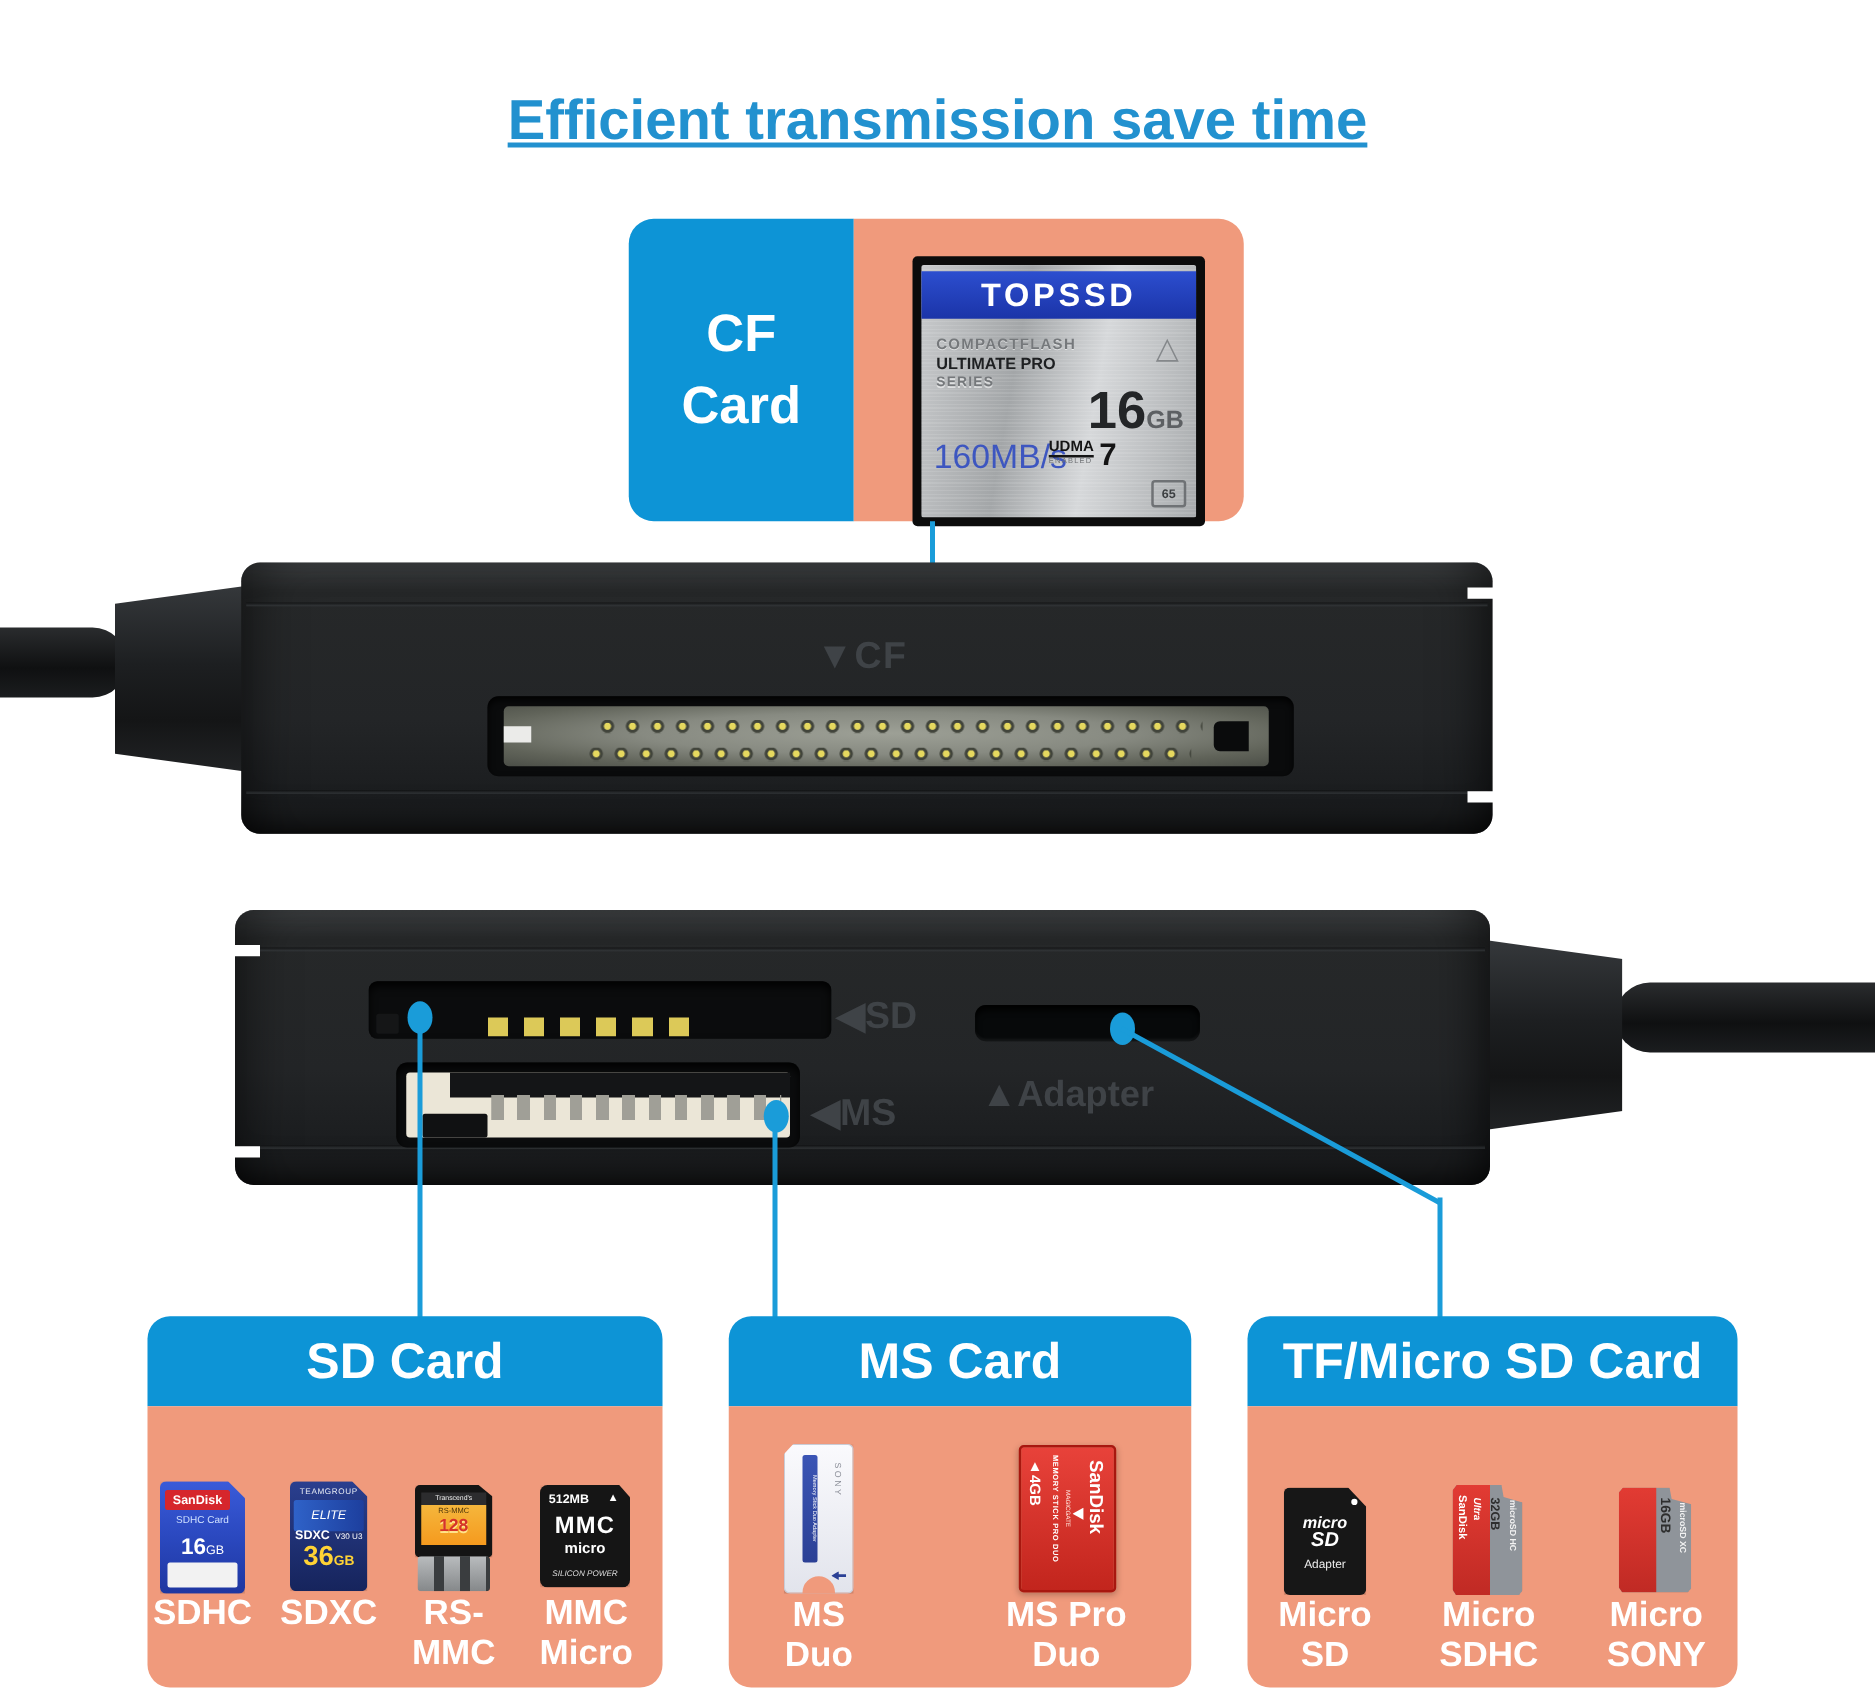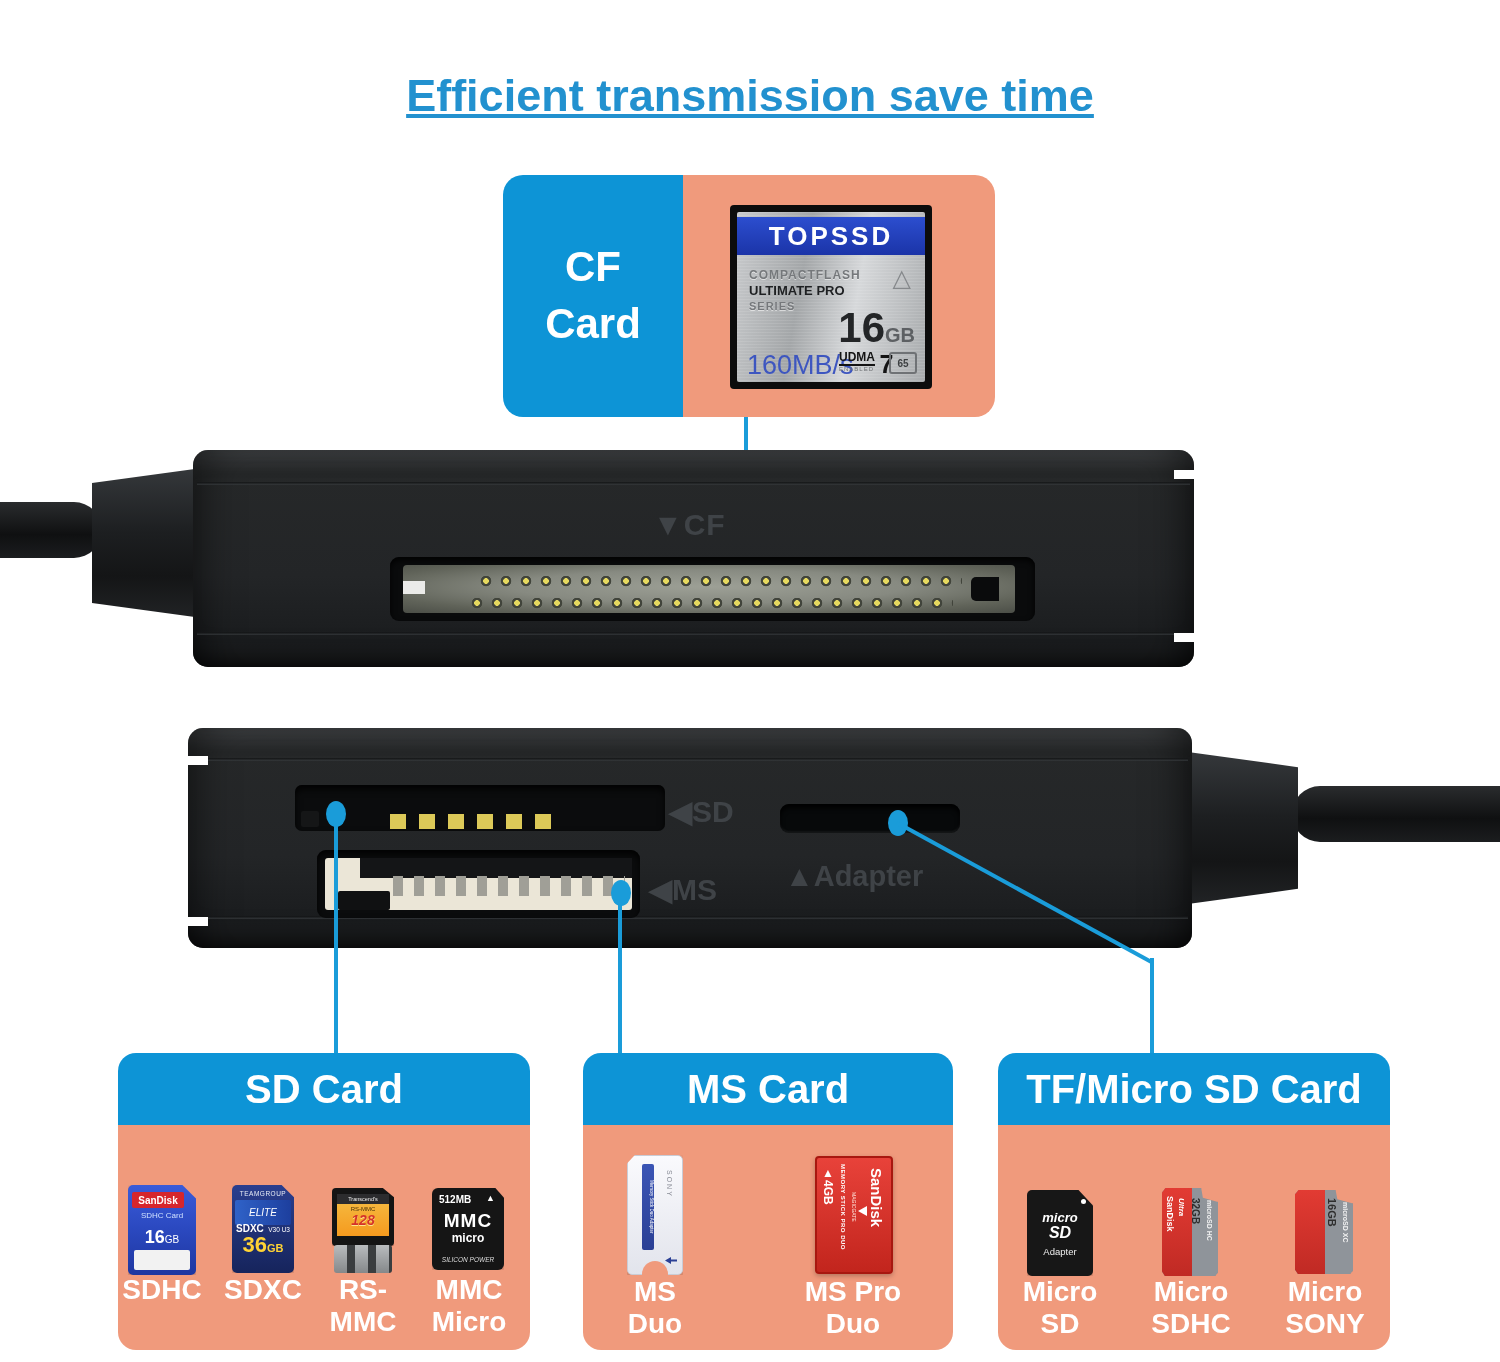--- a/index.html
+++ b/index.html
@@ -7,21 +7,21 @@
           font-family:"Liberation Sans",sans-serif;}
   .abs{position:absolute;}
   
   .title{top:2px;left:0;width:100%;text-align:center;font-size:58px;font-weight:bold;color:#050505;letter-spacing:0;}
   .subtitle{top:70px;left:0;width:100%;text-align:center;font-size:45px;font-weight:bold;color:#2291cf;text-decoration:underline;}
   
   .cf-box-blue{left:503px;top:175px;width:180px;height:242px;background:#0d94d6;border-radius:20px 0 0 20px;
                display:flex;flex-direction:column;align-items:center;justify-content:center;color:#fff;
                font-size:42px;font-weight:bold;line-height:1.35;}
   .cf-box-orange{left:683px;top:175px;width:312px;height:242px;background:#f09a7c;border-radius:0 20px 20px 0;}
-  .cfcard-frame{left:730px;top:205px;width:202px;height:184px;background:#0c0c0c;border-radius:4px;padding:0;}
+  .cfcard-frame{left:730px;top:205px;width:202px;height:184px;background:#0c0c0c;border-radius:4px;padding:16px;}
   .cfcard{position:absolute;left:7px;top:7px;right:7px;bottom:7px;background:
       repeating-linear-gradient(180deg,rgba(255,255,255,.10) 0 1px,rgba(0,0,0,0) 1px 3px),
       linear-gradient(100deg,#c9cbcd 0%,#a3a6a8 35%,#d6d8da 62%,#a8abad 100%);
       border-radius:2px;overflow:hidden;}
   .cfcard-band{position:absolute;left:0;top:5px;width:100%;height:38px;
       background:linear-gradient(180deg,#2c4ecf,#1b34a8);display:flex;align-items:center;justify-content:center;
       color:#fff;font-size:26px;font-weight:bold;letter-spacing:3px;}
   .cf-emboss{color:#75787b;text-shadow:0 1px 0 rgba(255,255,255,.55);font-weight:bold;}
   .cf-line-callout{background:#1a9cd9;}
   .callout-dot{background:#1a9cd9;border-radius:50%;}
@@ -173,21 +173,21 @@
       <span style="font-size:22px;font-weight:bold;">36</span><span style="font-size:11px;font-weight:bold;">GB</span>
     </div>
   </div>
   <div class="card-label" style="left:222px;top:1274px;width:82px;">SDXC</div>
 
   <div class="minicard" style="left:332px;top:1188px;width:62px;height:85px;background:rgba(0,0,0,0);box-shadow:none;">
     <div class="abs" style="left:0;top:0;width:100%;height:58px;background:#141414;border-radius:4px;clip-path:polygon(0 0,82% 0,100% 16%,100% 100%,0 100%);box-shadow:0 2px 4px rgba(0,0,0,.3);">
       <div class="abs" style="left:5px;top:6px;right:5px;height:10px;background:#2c2c2e;display:flex;align-items:center;justify-content:center;color:#efefef;font-size:5.5px;">Transcend's</div>
       <div class="abs" style="left:5px;top:16px;right:5px;height:32px;background:linear-gradient(180deg,#f5b63c,#f59a1e);">
         <div style="text-align:center;color:#4a3208;font-size:6px;margin-top:2px;">RS-MMC</div>
-        <div style="text-align:center;color:#d5322a;font-size:14px;font-weight:bold;font-style:italic;text-shadow:0 1px 0 #ffe48a;">128</div>
+        <div style="text-align:center;color:#d5322a;font-size:14px;font-weight:bold;text-shadow:0 1px 0 #ffe48a;">128</div>
       </div>
     </div>
     <div class="abs" style="left:2px;right:2px;bottom:0;height:28px;border-radius:3px;
         background:repeating-linear-gradient(90deg,rgba(0,0,0,0) 0 13px,#3a3d3f 13px 21px),linear-gradient(180deg,#b9bcbe,#85888a);"></div>
   </div>
   <div class="card-label" style="left:312px;top:1274px;width:102px;">RS-MMC</div>
 
   <div class="minicard" style="left:432px;top:1188px;width:72px;height:82px;border-radius:6px;background:#151515;
         clip-path:polygon(0 0,88% 0,100% 12%,100% 100%,0 100%);">
     <div class="abs" style="left:7px;top:6px;color:#fff;font-size:10px;font-weight:bold;">512MB</div>

